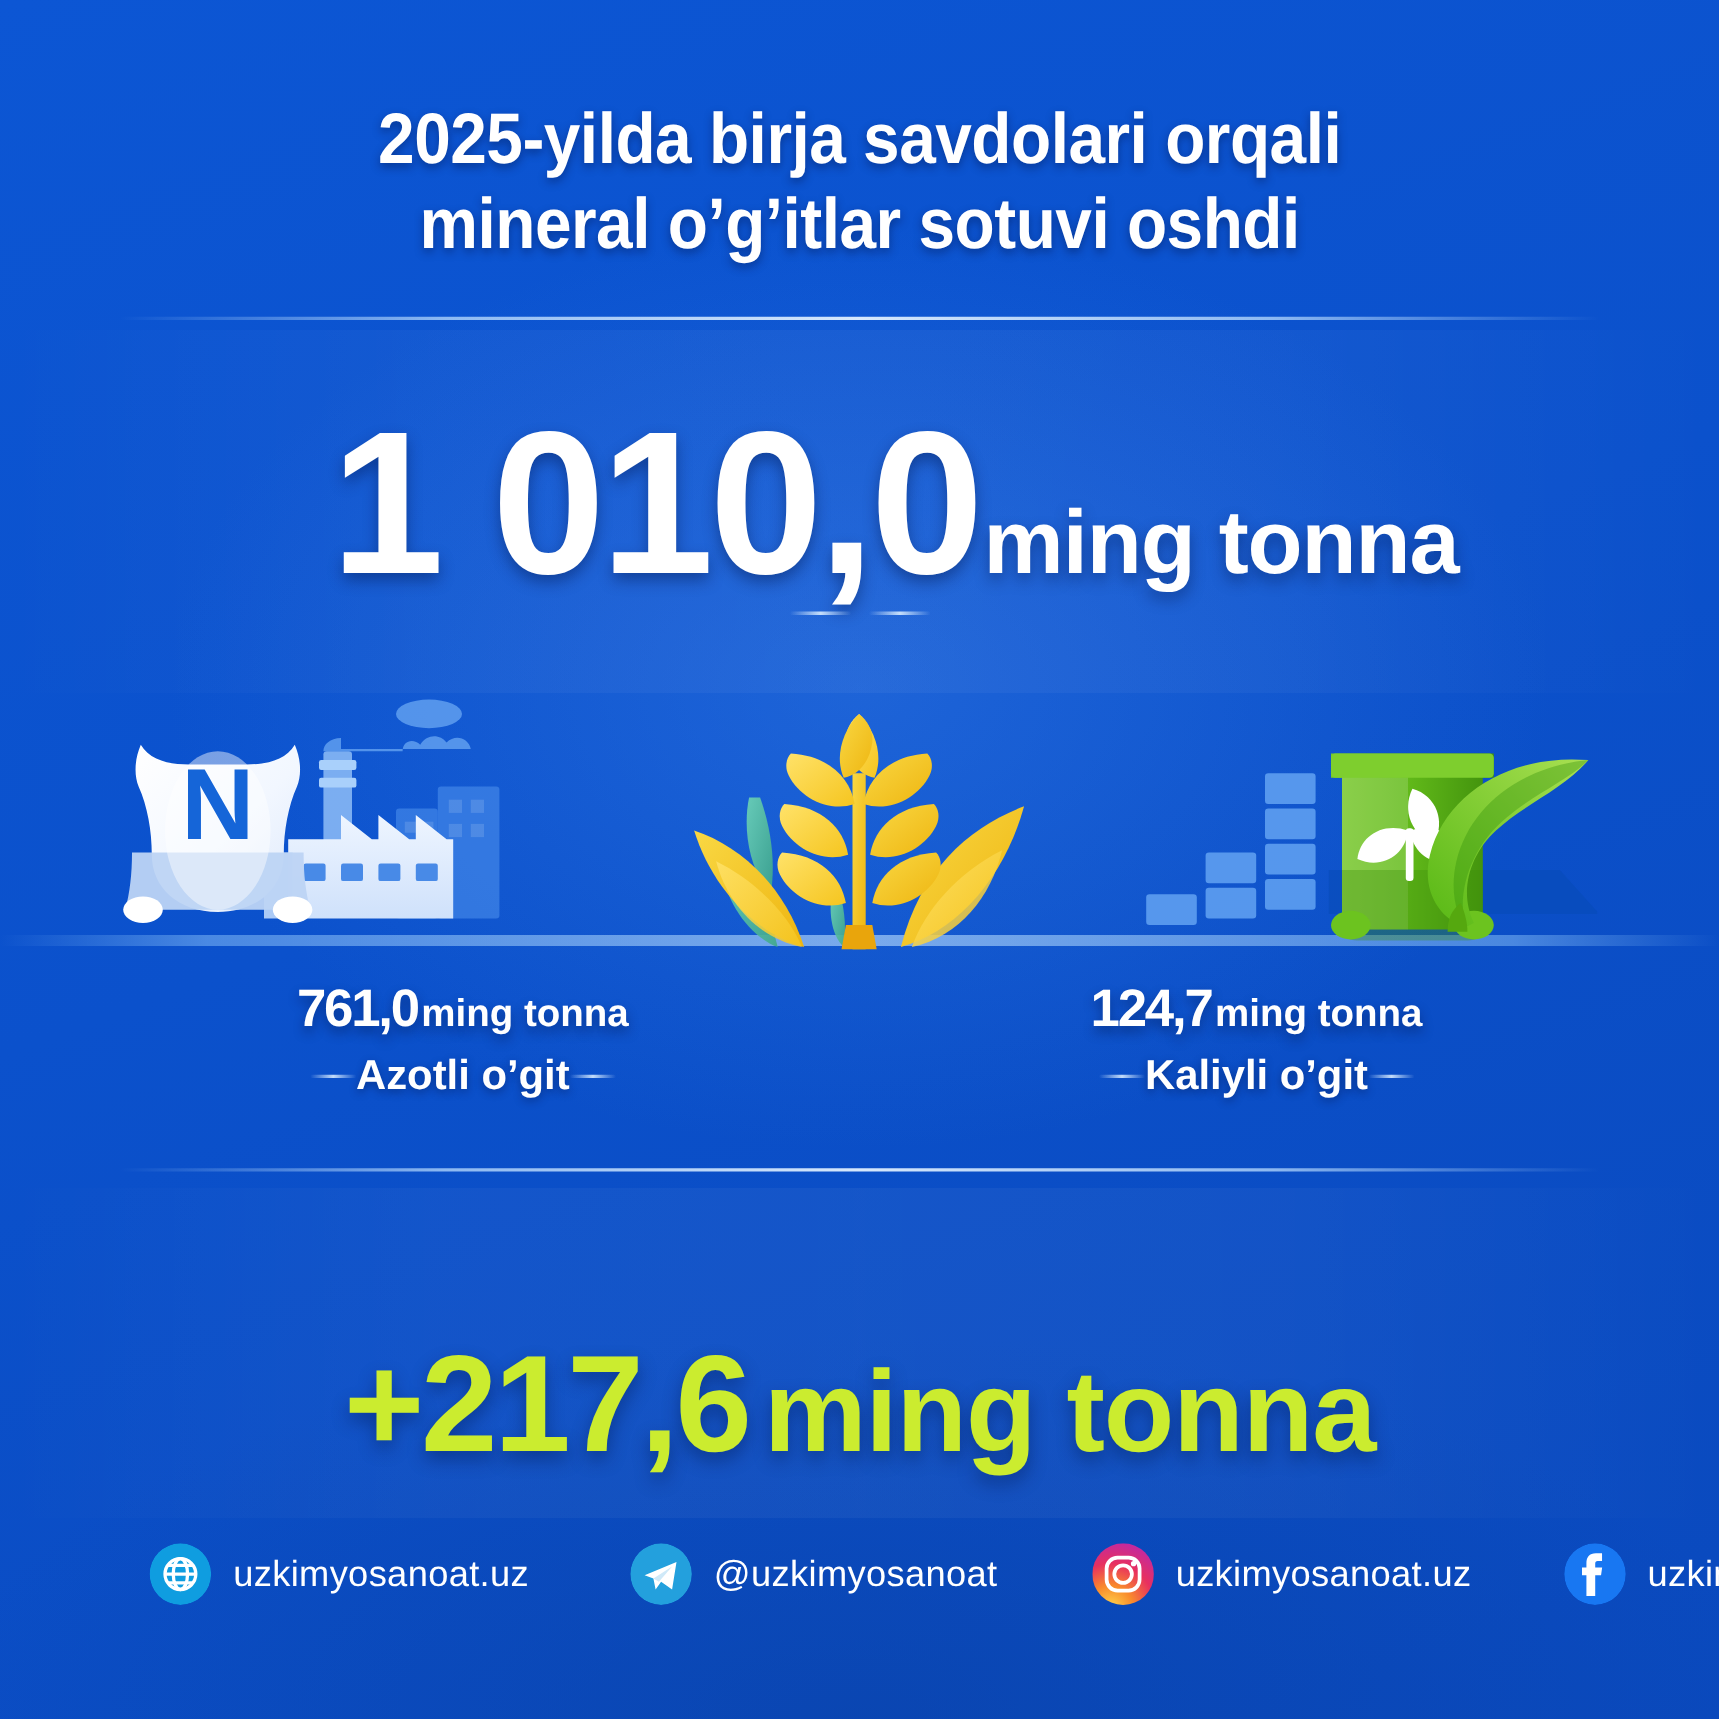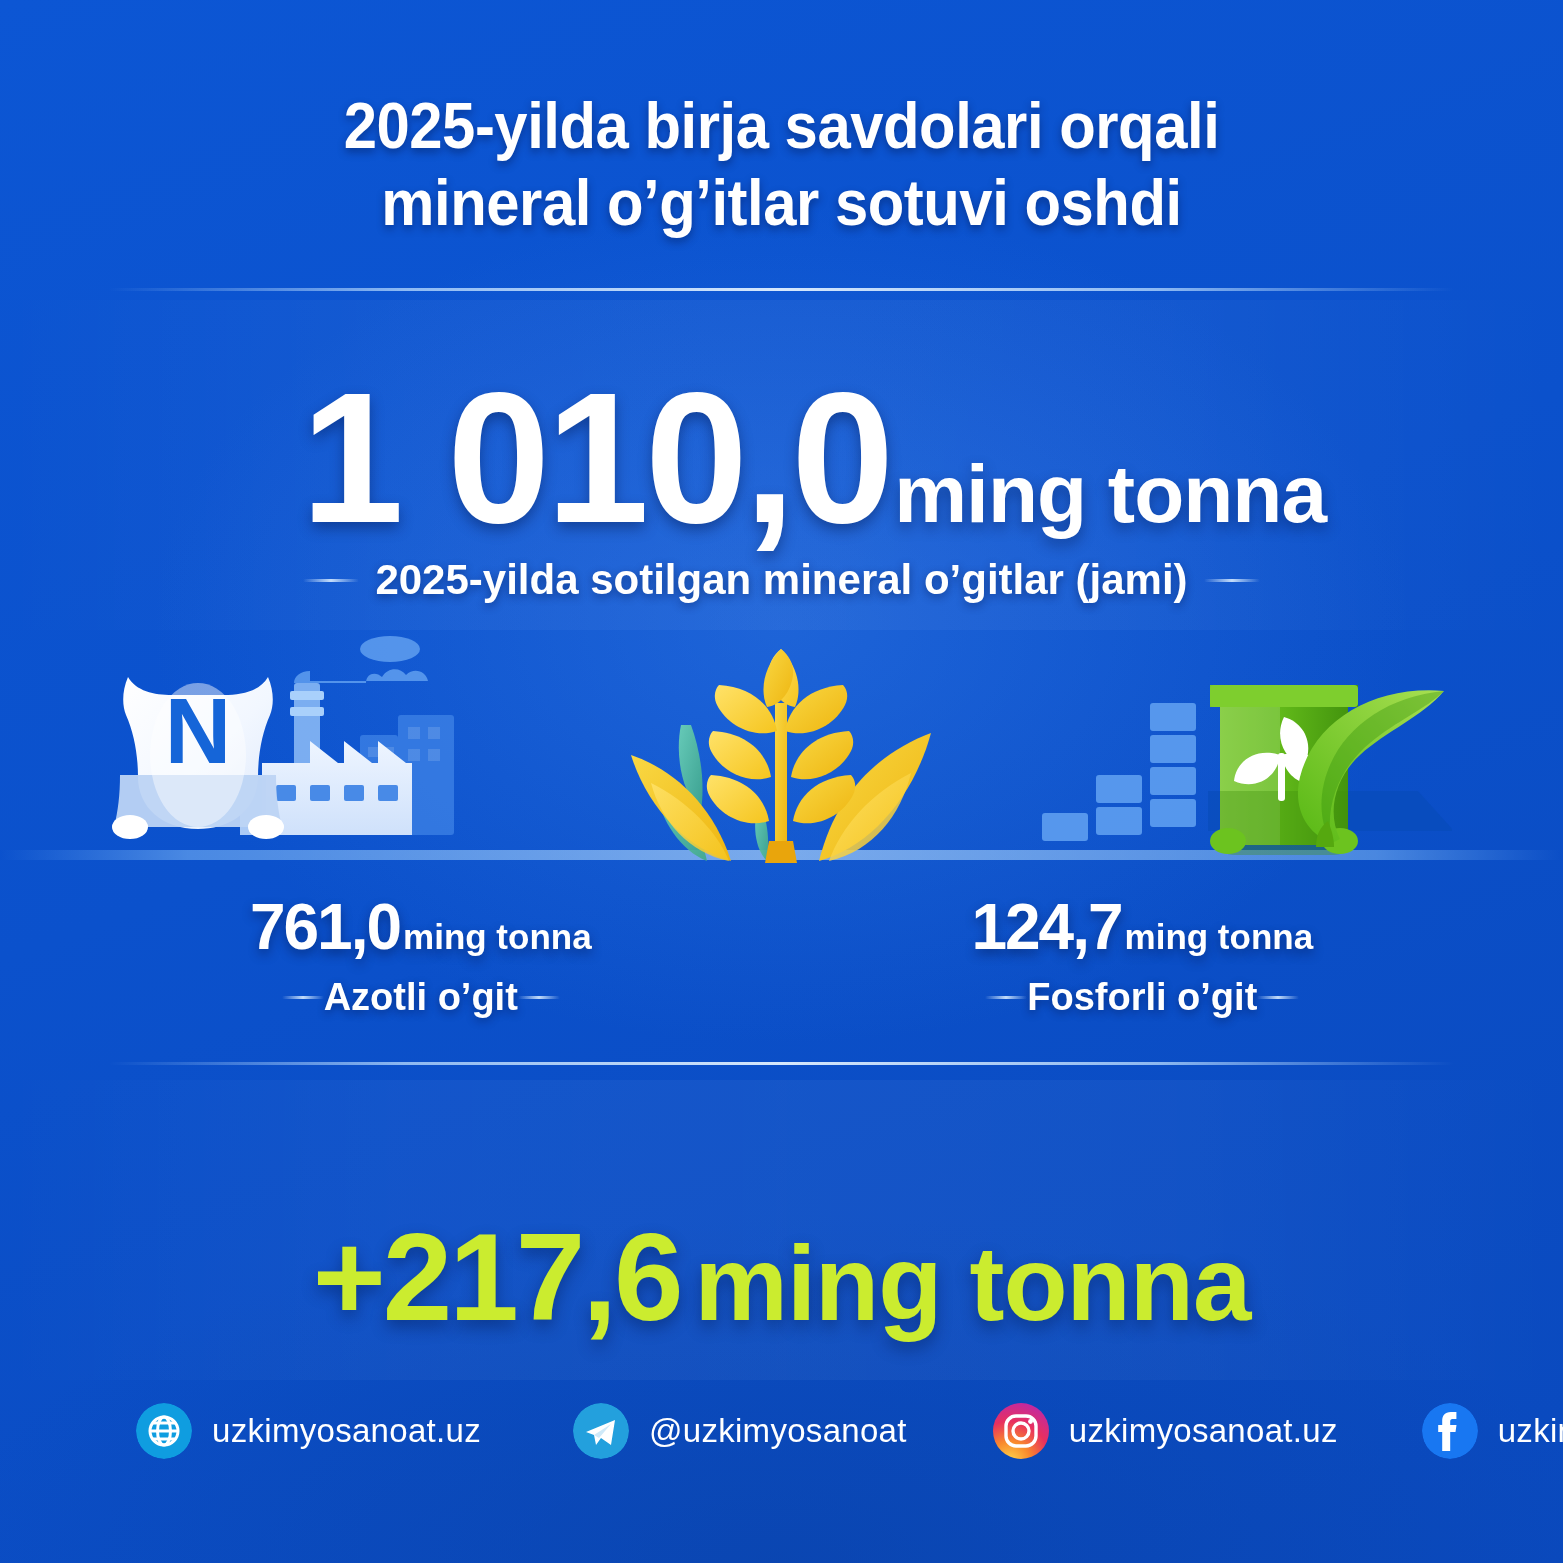--- a/index.html
+++ b/index.html
@@ -74,21 +74,21 @@
     position:absolute;top:625px;left:60px;width:1443px;height:250px;
     display:flex;
   }
   .col{flex:1;position:relative;}
   .stats{
     position:absolute;top:890px;left:60px;width:1443px;
     display:flex;
   }
   .stat{flex:1;text-align:center;}
   .stat .row{white-space:nowrap;color:#fff;text-shadow:0 5px 11px rgba(0,20,70,0.45);}
-  .stat .v{font-size:64px;font-weight:bold;letter-spacing:-2px;margin-top:24px;}
+  .stat .v{font-size:48px;font-weight:bold;letter-spacing:-2px;margin-top:24px;}
   .stat .u{font-size:35px;font-weight:bold;margin-left:3px;}
   .stat .lbl{
     margin-top:12px;display:flex;align-items:center;justify-content:center;
   }
   .stat .lbl .txt{font-size:38px;font-weight:bold;color:#fff;text-shadow:0 3px 8px rgba(0,20,70,0.45);white-space:nowrap;}
   .stat .lbl .dash{height:3px;width:42px;border-radius:2px;
     background:linear-gradient(90deg,rgba(190,222,255,0) 0%,rgba(215,235,255,0.9) 50%,rgba(190,222,255,0) 100%);}
   #growth-caption{top:1106px;}
   #growth-caption .txt{font-size:45px;}
   .growth{
@@ -123,21 +123,20 @@
   </div>
 
   <div class="divider" style="top:288px;"></div>
 
   <div class="hero">
     <span class="num">1 010,0</span><span class="unit">ming tonna</span>
   </div>
 
   <div class="capline" id="hero-caption">
     <span class="dash"></span>
-    <span class="txt">2025-yilda sotilgan mineral o’gitlar (jami)</span>
     <span class="dash"></span>
   </div>
 
   <div class="ground"></div>
 
   <div class="cols">
 
     <div class="col">
       <svg class="art" style="left:38px;top:10px;" width="420" height="240" viewBox="0 0 420 240">
         <defs>
@@ -300,21 +299,21 @@
         <span class="dash"></span>
       </div>
     </div>
 
     <div class="stat">
       <div class="row">
         <span class="v">124,7</span><span class="u">ming tonna</span>
       </div>
       <div class="lbl">
         <span class="dash"></span>
-        <span class="txt">Fosforli o’git</span>
+        <span class="txt">Kaliyli o’git</span>
         <span class="dash"></span>
       </div>
     </div>
 
   </div>
 
   <div class="divider" style="top:1062px;"></div>
 
 
   <div class="growth">

